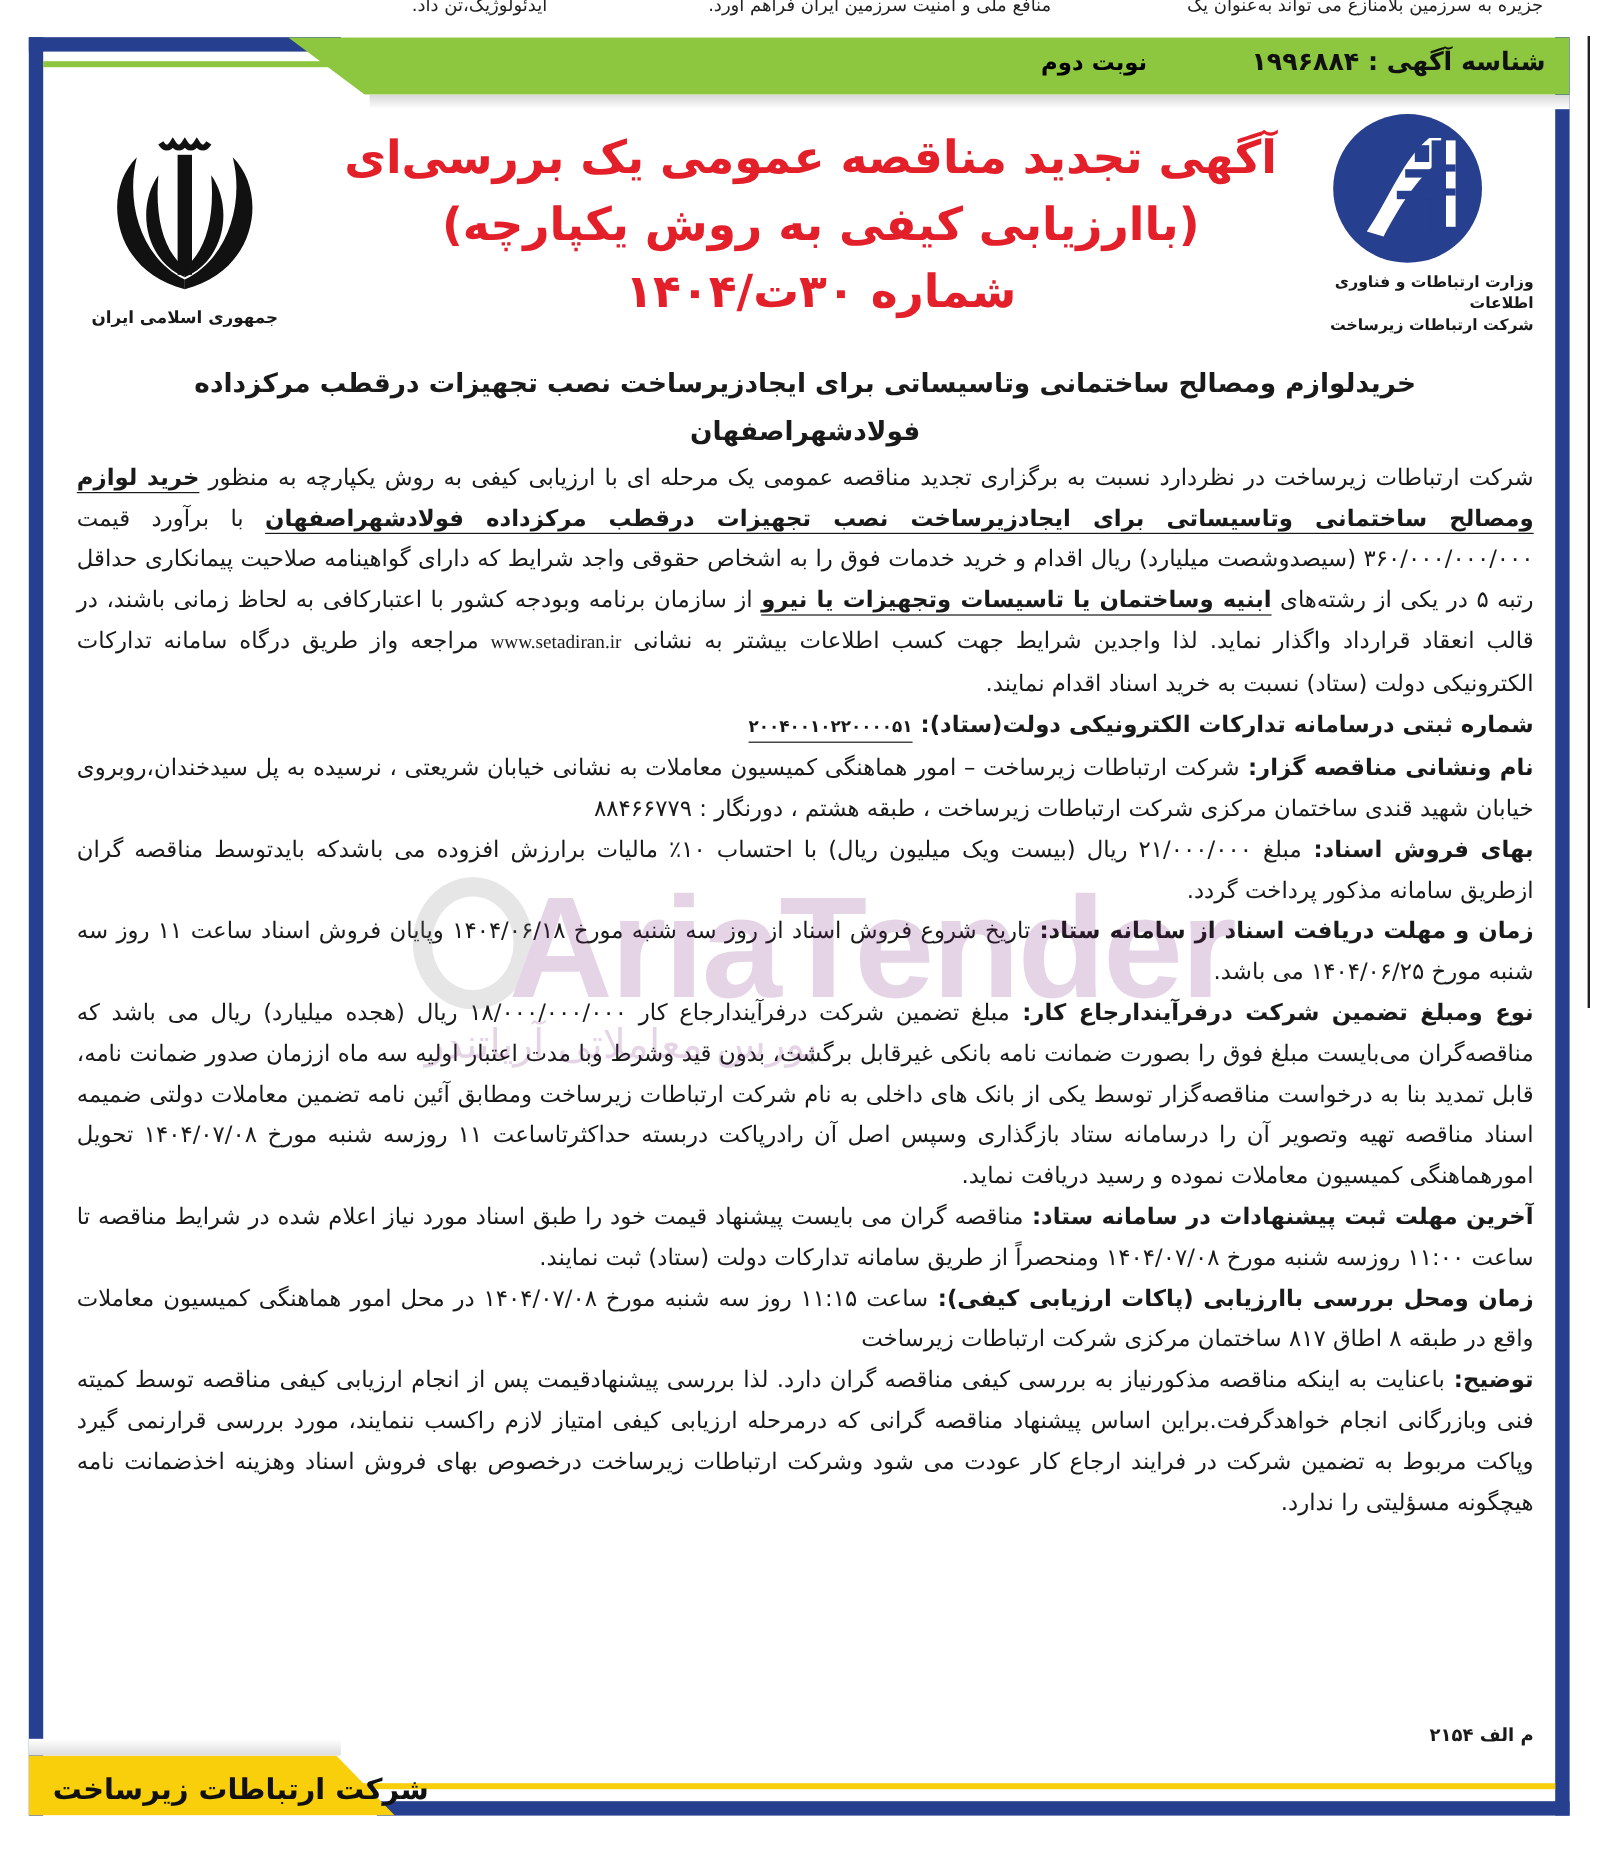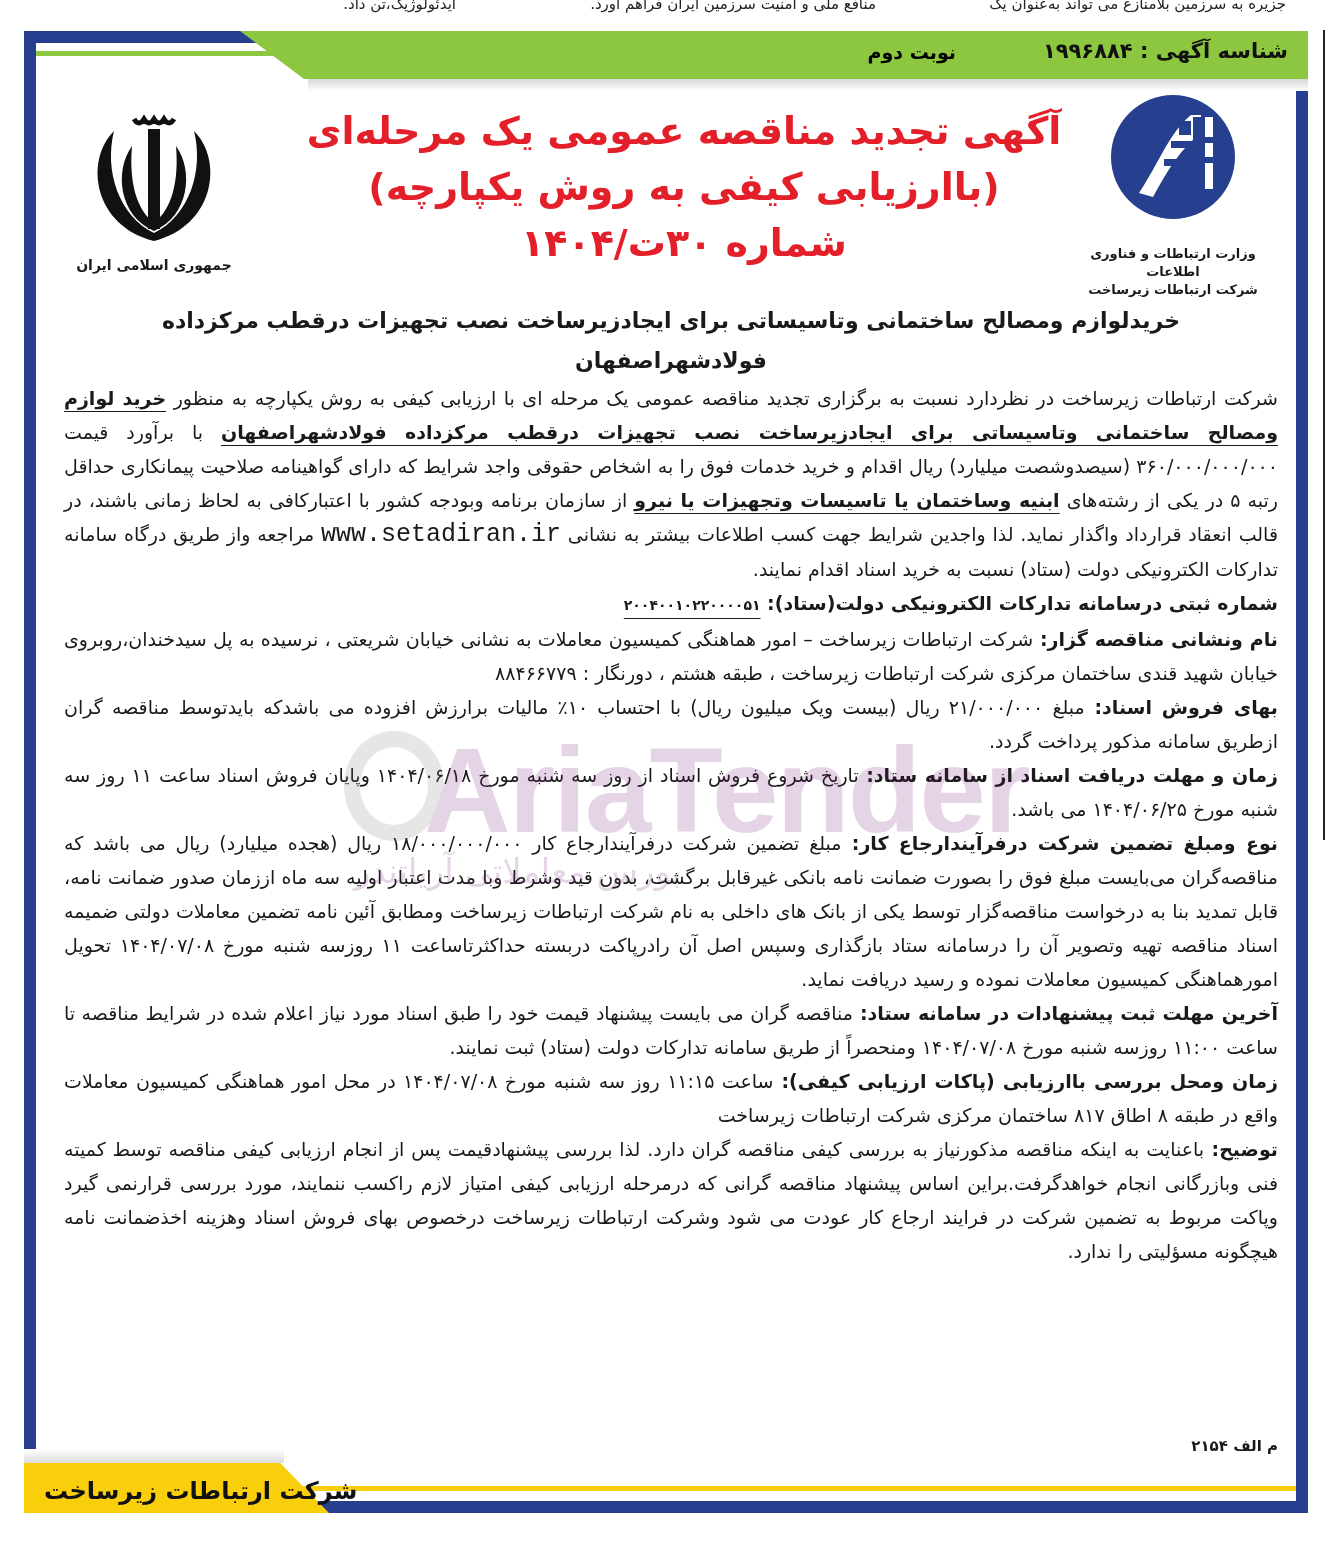--- a/index.html
+++ b/index.html
@@ -47,37 +47,37 @@
     .logo-left {
       position: absolute; left: 40px; top: 70px; width: 180px; height: 190px; text-align: center;
     }
     .emblem { width: 140px; height: 150px; margin: 0 auto; display: block; }
     .logo-left .caption { font-size: 14px; font-weight: bold; margin-top: 6px; }
 
     .logo-right {
       position: absolute; right: 30px; top: 62px; width: 210px; height: 180px; text-align: center;
     }
     .tci-logo { width: 128px; height: 128px; display: block; margin: 0 auto; }
-    .logo-right .caption { font-size: 13px; font-weight: bold; line-height: 18px; margin-top: 24px; }
+    .logo-right .caption { font-size: 13px; font-weight: bold; line-height: 18px; margin-top: 6px; text-align: right; }
 
     .title-block {
       position: absolute; left: 280px; top: 72px; width: 760px; text-align: center;
       color: #e3202a; font-weight: bold;
     }
     .title-line { font-size: 38px; line-height: 56px; white-space: nowrap; }
 
     .body {
       position: absolute; left: 40px; right: 30px; top: 270px; bottom: 80px;
       font-size: 19px; line-height: 34px; text-align: justify; color: #1a1a1a;
     }
     .body p { margin: 0; }
     .subject { font-size: 22px; font-weight: bold; text-align: center; line-height: 40px; }
     .b { font-weight: bold; }
     .u { text-decoration: underline; text-underline-offset: 6px; }
-    .ltr { direction: ltr; unicode-bidi: embed; font-family: Liberation Mono, monospace; font-size: 25px; }
+    .ltr { direction: ltr; unicode-bidi: embed; font-family: Liberation Serif, serif; font-size: 16px; }
     .code { font-weight: bold; text-decoration: underline; text-underline-offset: 8px; font-size: 14px; }
 
     .watermark {
       position: absolute; left: 320px; top: 690px; width: 700px; height: 180px;
       pointer-events: none; opacity: 0.18; color: #701a75;
     }
     .wm-text { position: absolute; left: 80px; top: 0; font-size: 120px; font-weight: bold; font-family: "Liberation Sans", sans-serif; letter-spacing: -2px; direction: ltr; }
     .wm-sub { position: absolute; left: 10px; top: 130px; font-size: 34px; letter-spacing: 16px; }
     .wm-ring { position: absolute; left: 0; top: 10px; width: 100px; height: 110px; border: 16px solid #777; border-radius: 50%; }
 
@@ -121,21 +121,21 @@
       <rect x="64" y="28" width="12" height="100" fill="#111"></rect>
       <path d="M70 140 C10 125 0 60 30 30 C20 70 35 115 70 132 Z" fill="#111"></path>
       <path d="M70 140 C130 125 140 60 110 30 C120 70 105 115 70 132 Z" fill="#111"></path>
       <path d="M70 130 C35 115 30 70 48 45 C45 80 52 108 70 122 Z" fill="#111"></path>
       <path d="M70 130 C105 115 110 70 92 45 C95 80 88 108 70 122 Z" fill="#111"></path>
     </svg>
     <div class="caption">جمهوری اسلامی ایران</div>
   </div>
 
   <div class="title-block">
-    <div class="title-line">آگهی تجدید مناقصه عمومی یک مرحله‌ای</div>
+    <div class="title-line">آگهی تجدید مناقصه عمومی یک بررسی‌ای</div>
     <div class="title-line">(باارزیابی کیفی به روش یکپارچه)</div>
     <div class="title-line">شماره ۳۰ت/۱۴۰۴</div>
   </div>
 
   <div class="logo-right">
     <svg class="tci-logo" viewBox="0 0 128 128">
       <circle cx="64" cy="64" r="62" fill="#263f8e"></circle>
       <path d="M30 100 C50 70 60 40 82 22 L92 22 L92 40 C72 55 58 78 44 104 Z" fill="#fff"></path>
       <rect x="70" y="28" width="12" height="14" fill="#263f8e"></rect>
       <rect x="84" y="24" width="10" height="80" fill="#263f8e"></rect>

